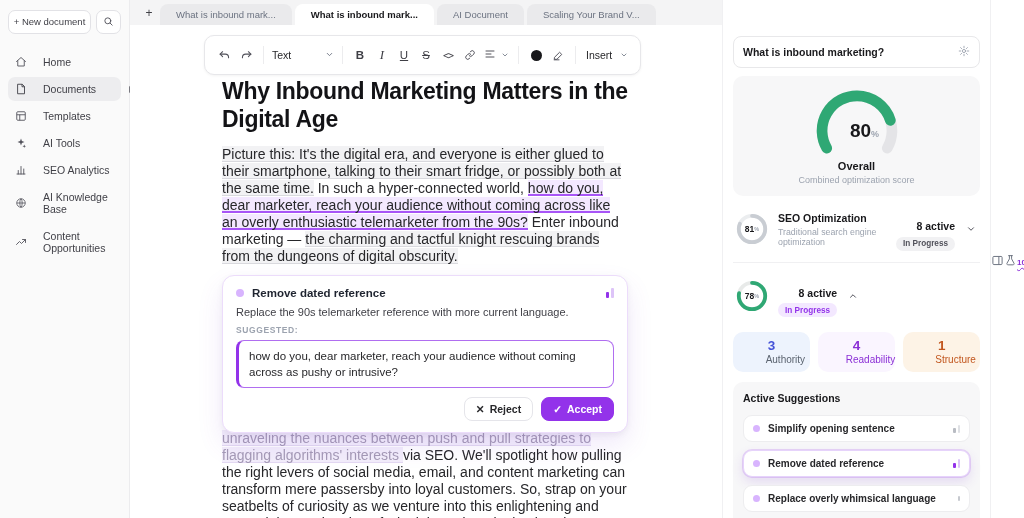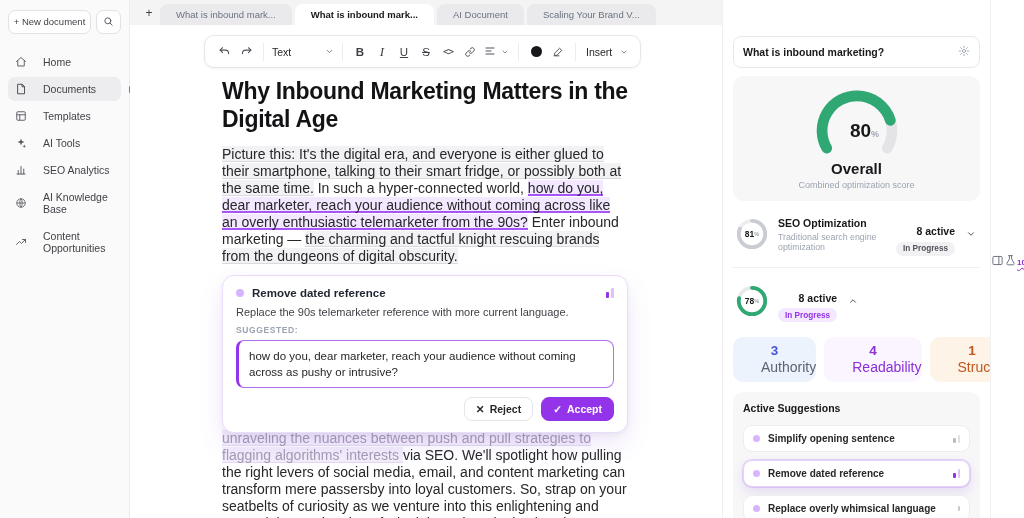--- a/index.html
+++ b/index.html
@@ -24,21 +24,21 @@
   .main { width:592px; flex:none; display:flex; flex-direction:column; background:#f4f4f5; }
   .tabbar { height:25px; display:flex; align-items:stretch; padding:4px 0 0 8px; }
   .tab-add { width:22px; display:flex; align-items:center; justify-content:center; font-size:12px;
     color:#3f3f46; cursor:pointer; margin-top:-3px; }
   .tab { font-size:9.5px; color:#6b7280; background:#eaeaec; border-radius:8px 8px 0 0;
     padding:0 16px; display:flex; align-items:center; margin-right:3px; white-space:nowrap; cursor:pointer; }
   .tab.active { background:#fff; color:#18181b; font-weight:700; }
   .editor { flex:1; background:#fff; position:relative; overflow:hidden; }
 
   
-  .toolbar { position:absolute; left:74px; top:10px; height:33px; display:flex; align-items:center;
+  .toolbar { position:absolute; left:74px; top:10px; height:40px; display:flex; align-items:center;
     background:#fff; border:1px solid #e7e7ea; border-radius:10px; padding:0 8px;
     box-shadow:0 1px 3px rgba(0,0,0,.05); }
   .tb-btn { min-width:22px; height:24px; display:flex; align-items:center; justify-content:center;
     border-radius:6px; cursor:pointer; color:#3f3f46; font-size:11.5px; padding:0 3px; }
   .tb-btn.b { font-weight:800; }
   .tb-btn.i { font-style:italic; font-family:"Liberation Serif", serif; font-size:13px; }
   .tb-btn.u { text-decoration:underline; }
   .tb-btn.s { text-decoration:line-through; }
   .tb-btn.code { font-family:"DejaVu Sans Mono", monospace; font-size:10px; letter-spacing:-1px; }
   .tb-sep { width:1px; height:18px; background:#ececee; margin:0 6px; flex:none; }
@@ -76,21 +76,21 @@
 
   
   .panel { width:268px; flex:none; background:#fff; border-left:1px solid #f0f0f2; padding:8px 10px; position:relative; overflow:hidden; }
   .pn-header { margin-top:28px; display:flex; align-items:center; justify-content:space-between;
     background:#fff; border:1px solid #e8e8ea; border-radius:8px; padding:6px 9px; cursor:default;gap:44px; }
   .pn-header .t { font-size:10.5px; font-weight:700; color:#18181b; }
   .score-card { margin-top:8px; background:#f7f7f8; border-radius:10px; text-align:center; padding:12px 0 11px; }
   .gauge-wrap { position:relative; width:100px; margin:0 auto; }
   .gauge-num { position:absolute; left:16px; right:0; top:32px; font-size:19px; font-weight:800; color:#18181b; }
   .gauge-num .u { font-size:9px; font-weight:700; color:#9ca3af; }
-  .ov-label { font-size:15px; font-weight:700; color:#18181b; margin-top:2px; }
+  .ov-label { font-size:11px; font-weight:700; color:#18181b; margin-top:2px; }
   .ov-sub { font-size:9px; color:#9ca3af; margin-top:3px; }
 
   .sec-row { display:flex; align-items:center; gap:9px; padding:12px 2px 11px; }
   .sec-row + .sec-row { border-top:1px solid #f0f0f2; }
   .ring-wrap { position:relative; width:34px; height:34px; flex:none; }
   .ring-num { position:absolute; inset:0; display:flex; align-items:center; justify-content:center;
     font-size:8.5px; font-weight:800; color:#18181b; }
   .ring-num .u { font-size:5.5px; color:#9ca3af; font-weight:700; }
   .sec-main { flex:1; min-width:0; }
   .sec-title { font-size:10.5px; font-weight:700; color:#18181b; display:flex; align-items:center; gap:5px; }
@@ -99,21 +99,21 @@
   .sec-active { font-size:10.5px; font-weight:700; color:#18181b;margin-top:12px; }
   .pill { display:inline-block; font-size:8.2px; font-weight:700; border-radius:999px; padding:2.5px 7px; margin-top:4px; }
   .pill.gray { background:#f1f1f3; color:#52525b; }
   .pill.purple { background:#f3e8ff; color:#9333ea; }
   .pill.new { background:#f3e8ff; color:#9333ea; padding:2px 6px; margin:0; font-size:8px; }
   .sec-chev { cursor:pointer; padding:2px; }
 
   .stats { display:flex; gap:8px; margin:4px 0 10px; }
   .stat { flex:1; border-radius:10px; text-align:center; padding:6px 0 7px; cursor:default; }
   .stat .v { font-size:13.5px; font-weight:800; }
-  .stat .l { font-size:14px; margin-top:1px;padding-left:28px; }
+  .stat .l { font-size:10px; margin-top:1px;padding-left:28px; }
   .stat.authority { background:#edf3fd; } .stat.authority .v { color:#4553d8; } .stat.authority .l { color:#5b6470; }
   .stat.readability { background:#faf5ff; } .stat.readability .v { color:#8b2fd6; } .stat.readability .l { color:#8b2fd6; }
   .stat.structure { background:#fdf3e6; } .stat.structure .v { color:#c2571f; } .stat.structure .l { color:#c2571f; }
 
   .asg-card { background:#f7f7f8; border-radius:10px; padding:10px 10px 6px; }
   .asg-title { font-size:10.5px; font-weight:700; color:#18181b; margin-bottom:11px; }
   .asg-item { background:#fff; border:1px solid #ededef; border-radius:9px; padding:7px 9px;
     display:flex; align-items:center; gap:8px; margin-bottom:8px; cursor:pointer; }
   .asg-item.active { border-color:#e6d3fb; box-shadow:0 0 0 1px rgba(147,51,234,.18), 0 5px 12px rgba(130,70,210,.16); }
   .asg-item .lbl { font-size:10px; font-weight:600; color:#27272a; flex:1; }

